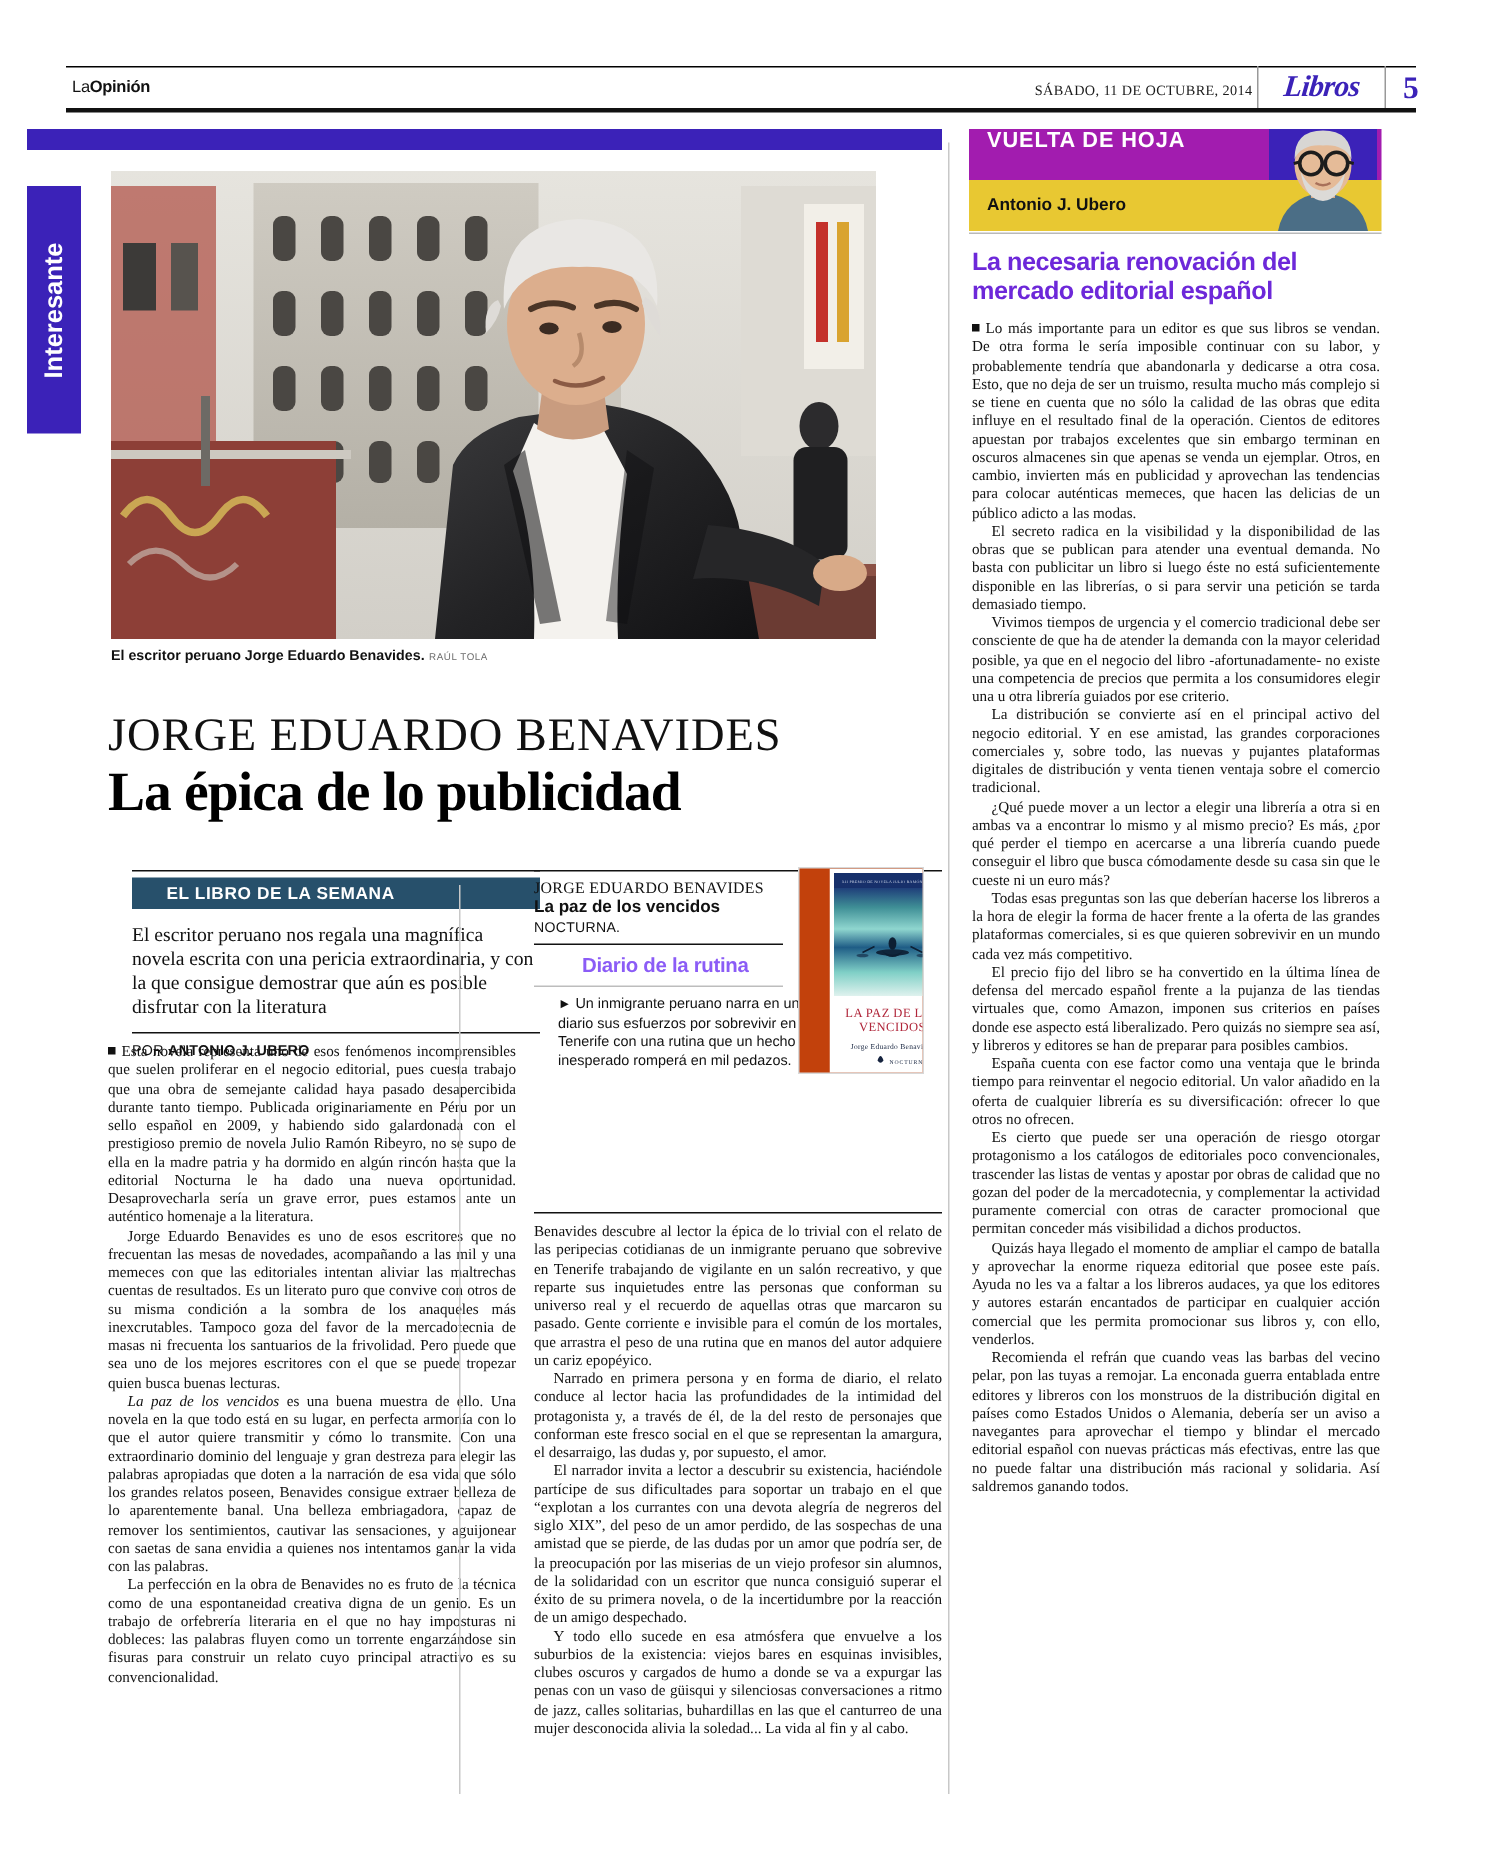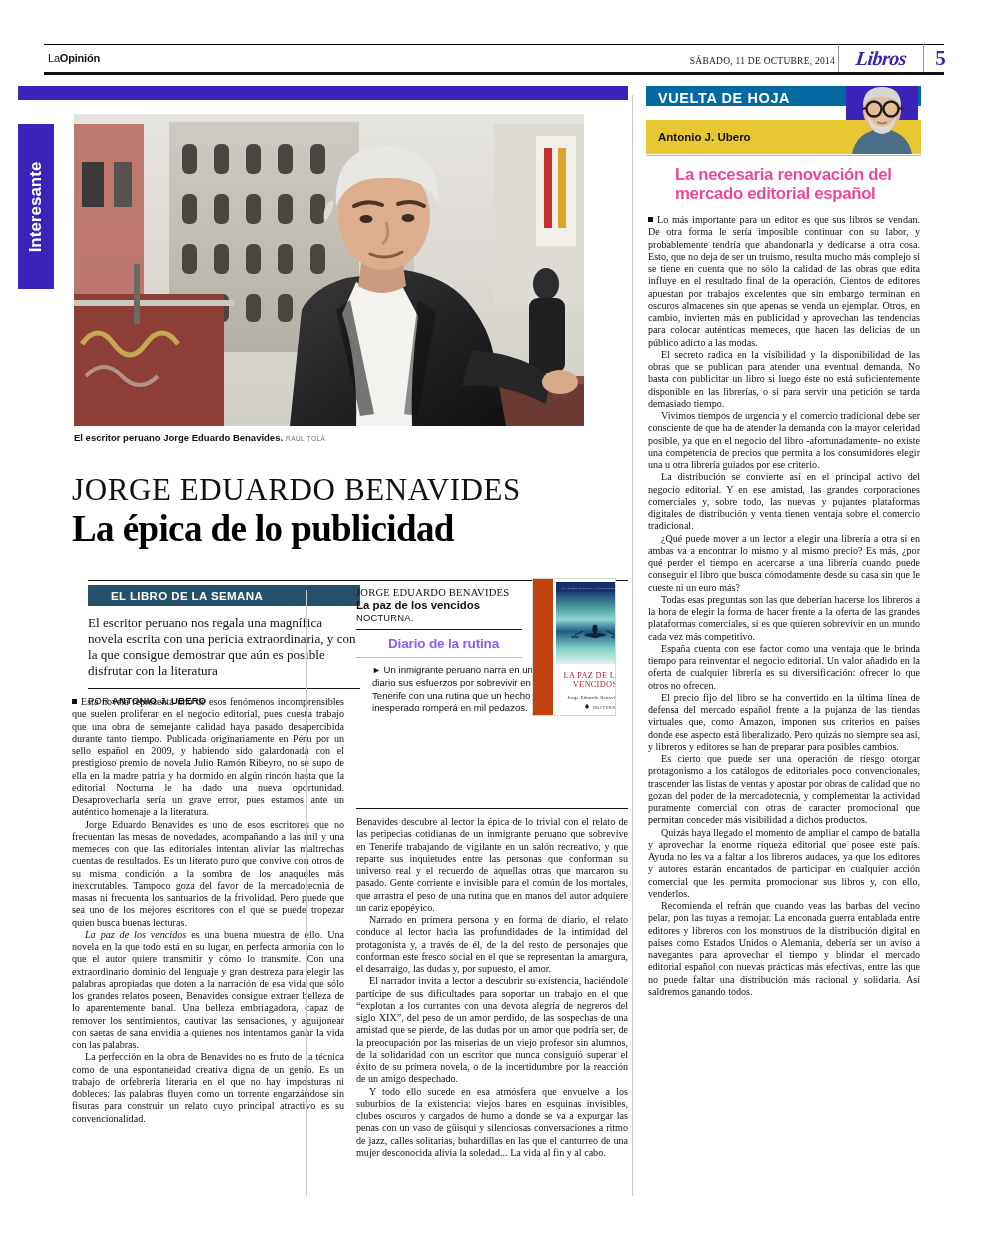--- a/index.html
+++ b/index.html
@@ -193,22 +193,22 @@
   }
 
   
   .vdiv{ position:absolute; width:1px; background:#c8c8c8; }
 
   
   #opinion{
     position:absolute; left:646px; top:86px; width:300px; height:1110px;
   }
   .op-head{
-    position:absolute; left:0; top:0; width:275px; height:20px; background:#0369a1;
-    display:flex; align-items:flex-end;
+    position:absolute; left:0; top:0; width:275px; height:34px; background:#a21caf;
+    display:flex; align-items:flex-start;
   }
   .op-head span{
     font-family:"Liberation Sans", sans-serif;
     font-weight:bold; font-size:14.5px; color:#fff; letter-spacing:0.6px;
     padding-left:12px;
   }
   .op-sub{
     position:absolute; left:0; top:34px; width:275px; height:34px; background:#e8c832;
     display:flex; align-items:center;
   }
@@ -221,23 +221,22 @@
     position:absolute; right:28px; top:0; width:72px; height:68px; overflow:hidden;
   }
   #op-avatar svg{ display:block; width:72px; height:68px; }
   .op-rule{
     position:absolute; left:0; top:69px; width:275px; height:1px;
     background:#b9b9b9;
   }
   .op-title{
     position:absolute; left:2px; top:80px; width:272px;
     font-family:"Liberation Sans", sans-serif;
-    font-weight:bold; font-size:16.8px; line-height:1.13; color:#ec4899;
+    font-weight:bold; font-size:16.8px; line-height:1.13; color:#6d28d9;
     letter-spacing:-0.3px;
-    margin-left:27px;
   }
   #op-body{
     position:absolute; left:2px; top:128px; width:272px; height:1060px;
     font-family:"Liberation Serif", serif;
     font-size:10.1px; line-height:1.215; color:#111;
     text-align:justify; hyphens:auto;
   }
   #op-body p{ text-indent:13px; }
   #op-body p.first{ text-indent:0; }
 </style>
@@ -467,20 +466,20 @@
   </div>
   <div class="op-rule"></div>
   <div class="op-title">La necesaria renovación del mercado editorial español</div>
   <div id="op-body">
       <p class="first"><span class="sq"></span><span>Lo más importante para un editor es que sus libros se vendan. De otra forma le sería imposible continuar con su labor, y probablemente tendría que abandonarla y dedicarse a otra cosa. Esto, que no deja de ser un truismo, resulta mucho más complejo si se tiene en cuenta que no sólo la calidad de las obras que edita influye en el resultado final de la operación. Cientos de editores apuestan por trabajos excelentes que sin embargo terminan en oscuros almacenes sin que apenas se venda un ejemplar. Otros, en cambio, invierten más en publicidad y aprovechan las tendencias para colocar auténticas memeces, que hacen las delicias de un público adicto a las modas.</span></p>
       <p>El secreto radica en la visibilidad y la disponibilidad de las obras que se publican para atender una eventual demanda. No basta con publicitar un libro si luego éste no está suficientemente disponible en las librerías, o si para servir una petición se tarda demasiado tiempo.</p>
       <p>Vivimos tiempos de urgencia y el comercio tradicional debe ser consciente de que ha de atender la demanda con la mayor celeridad posible, ya que en el negocio del libro -afortunadamente- no existe una competencia de precios que permita a los consumidores elegir una u otra librería guiados por ese criterio.</p>
       <p>La distribución se convierte así en el principal activo del negocio editorial. Y en ese amistad, las grandes corporaciones comerciales y, sobre todo, las nuevas y pujantes plataformas digitales de distribución y venta tienen ventaja sobre el comercio tradicional.</p>
       <p>¿Qué puede mover a un lector a elegir una librería a otra si en ambas va a encontrar lo mismo y al mismo precio? Es más, ¿por qué perder el tiempo en acercarse a una librería cuando puede conseguir el libro que busca cómodamente desde su casa sin que le cueste ni un euro más?</p>
       <p>Todas esas preguntas son las que deberían hacerse los libreros a la hora de elegir la forma de hacer frente a la oferta de las grandes plataformas comerciales, si es que quieren sobrevivir en un mundo cada vez más competitivo.</p>
+      <p>El precio fijo del libro se ha convertido en la última línea de defensa del mercado español frente a la pujanza de las tiendas virtuales que, como Amazon, imponen sus criterios en países donde ese aspecto está liberalizado. Pero quizás no siempre sea así, y libreros y editores se han de preparar para posibles cambios.</p>
       <p>España cuenta con ese factor como una ventaja que le brinda tiempo para reinventar el negocio editorial. Un valor añadido en la oferta de cualquier librería es su diversificación: ofrecer lo que otros no ofrecen.</p>
-      <p>El precio fijo del libro se ha convertido en la última línea de defensa del mercado español frente a la pujanza de las tiendas virtuales que, como Amazon, imponen sus criterios en países donde ese aspecto está liberalizado. Pero quizás no siempre sea así, y libreros y editores se han de preparar para posibles cambios.</p>
       <p>Es cierto que puede ser una operación de riesgo otorgar protagonismo a los catálogos de editoriales poco convencionales, trascender las listas de ventas y apostar por obras de calidad que no gozan del poder de la mercadotecnia, y complementar la actividad puramente comercial con otras de caracter promocional que permitan conceder más visibilidad a dichos productos.</p>
       <p>Quizás haya llegado el momento de ampliar el campo de batalla y aprovechar la enorme riqueza editorial que posee este país. Ayuda no les va a faltar a los libreros audaces, ya que los editores y autores estarán encantados de participar en cualquier acción comercial que les permita promocionar sus libros y, con ello, venderlos.</p>
       <p>Recomienda el refrán que cuando veas las barbas del vecino pelar, pon las tuyas a remojar. La enconada guerra entablada entre editores y libreros con los monstruos de la distribución digital en países como Estados Unidos o Alemania, debería ser un aviso a navegantes para aprovechar el tiempo y blindar el mercado editorial español con nuevas prácticas más efectivas, entre las que no puede faltar una distribución más racional y solidaria. Así saldremos ganando todos.</p>
     </div>
 
 </div>
 
 </body></html>

